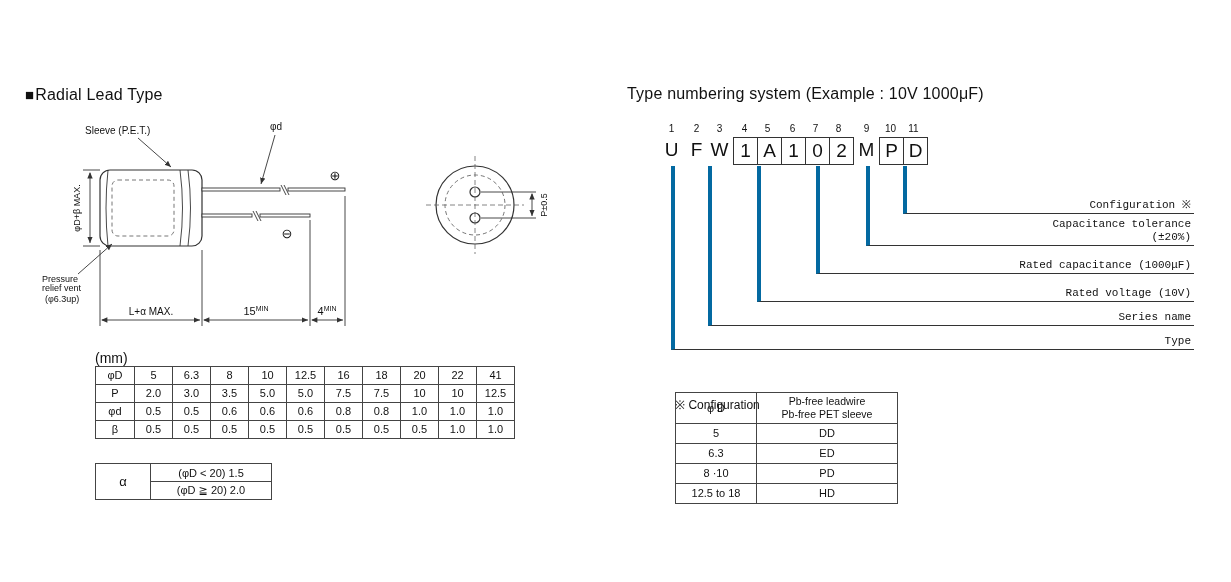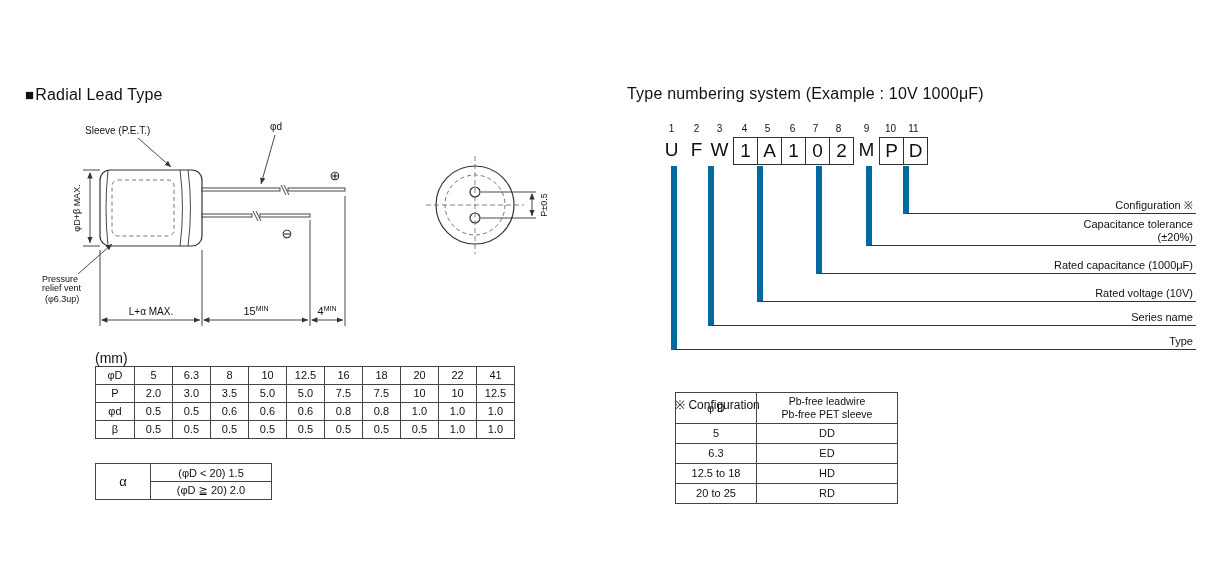--- a/index.html
+++ b/index.html
@@ -21,21 +21,21 @@
 
   
   .numbering{position:absolute;left:655px;top:120px;width:545px;height:250px;}
   .char-group{position:absolute;top:2px;}
   .digit-row{display:flex;height:15px;}
   .digit{width:23px;text-align:center;font-size:10px;line-height:14px;}
   .char-row{display:flex;}
   .char{width:23px;height:26px;line-height:26px;text-align:center;font-size:19px;}
   .boxed .char-row{border:1px solid #333;}
   .boxed .char + .char{border-left:1px solid #333;}
-  .leader{position:absolute;border-left:6px solid #0369a1;border-bottom:1px solid #333;}
+  .leader{position:absolute;border-left:4px solid #0369a1;border-bottom:1px solid #333;font-family:Liberation Mono, monospace;}
   .leader-label{position:absolute;right:3px;bottom:1px;font-size:11px;text-align:right;
                 white-space:nowrap;line-height:1.2;}
 
   
   .config-heading{font-size:12px;margin-top:20px;}
   .config-table td{border:1px solid #444;text-align:center;font-size:11px;padding:0;}
   .config-table td.c1{width:80px;}
   .config-table td.c2{width:140px;border-radius:12px;}
   .config-table tr.hdr td{height:30px;}
   .config-table tr.dr td{height:19px;line-height:19px;}
@@ -301,23 +301,23 @@
     <tbody>
         <tr class="dr">
           <td class="c1">5</td>
           <td class="c2">DD</td>
         </tr>
         <tr class="dr">
           <td class="c1">6.3</td>
           <td class="c2">ED</td>
         </tr>
         <tr class="dr">
+          <td class="c1">8 ·10</td>
+          <td class="c2">PD</td>
+        </tr>
+        <tr class="dr">
           <td class="c1">12.5 to 18</td>
           <td class="c2">HD</td>
         </tr>
-        <tr class="dr">
-          <td class="c1">20 to 25</td>
-          <td class="c2">RD</td>
-        </tr>
       </tbody>
   </table>
 
 </div>
 
 </body></html>

